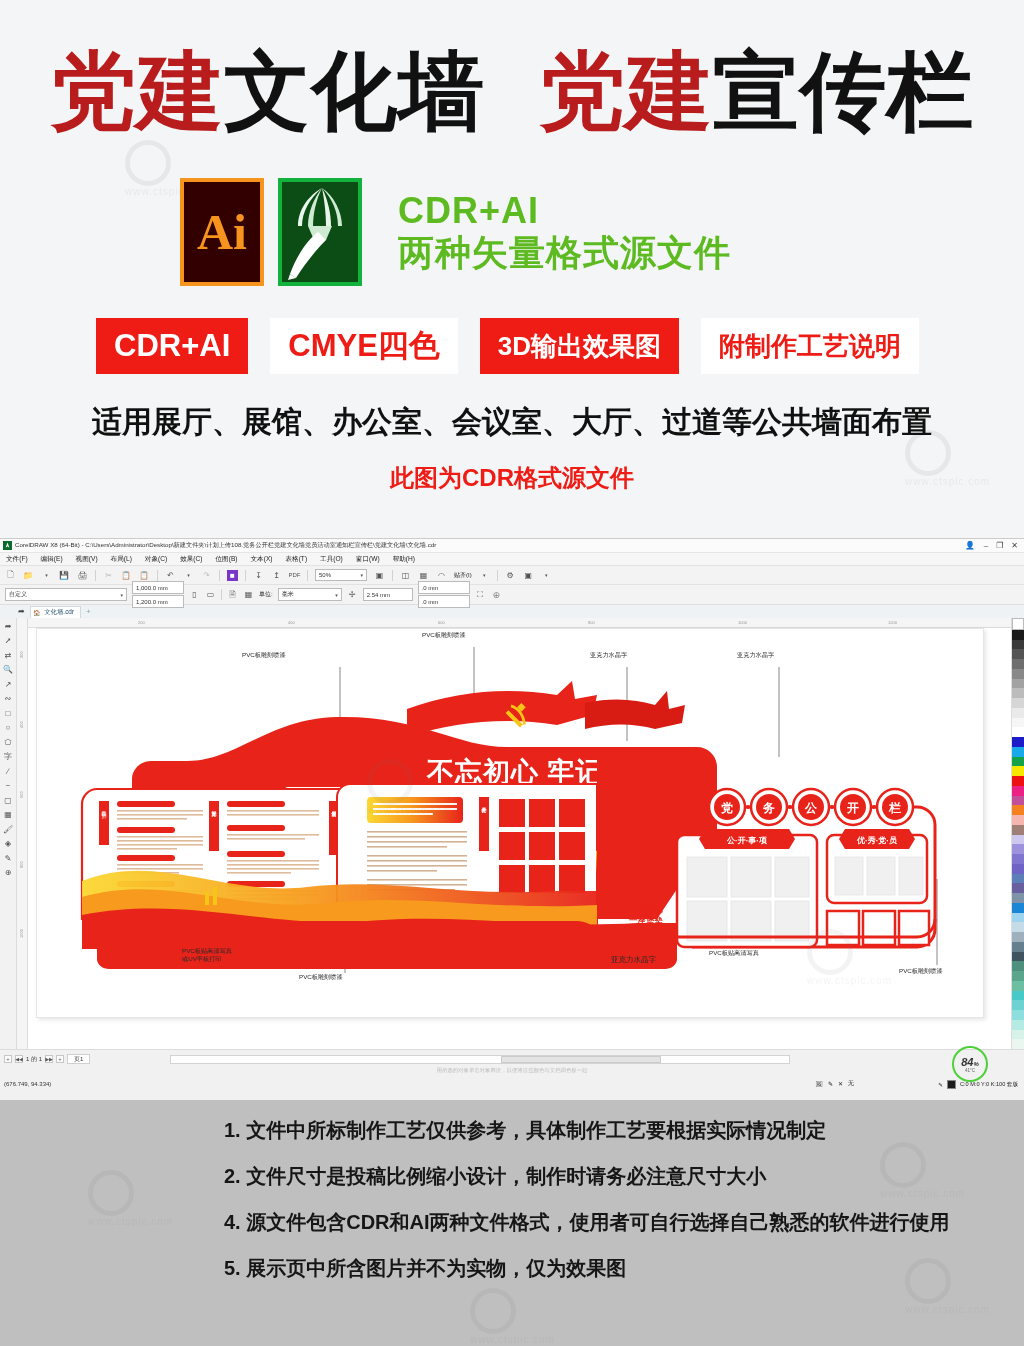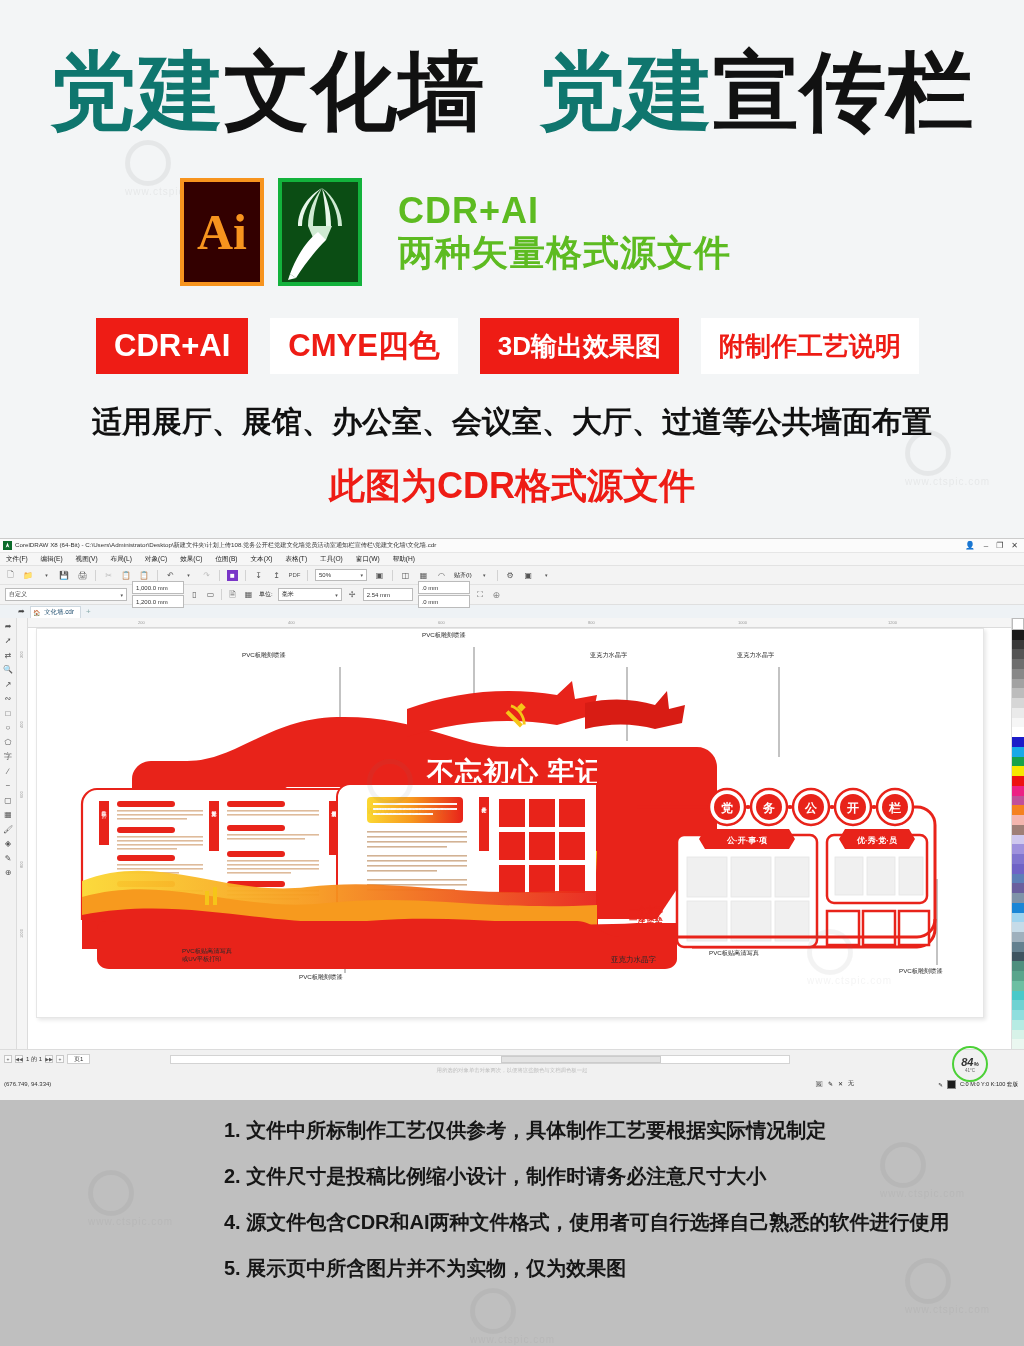--- a/index.html
+++ b/index.html
@@ -11,21 +11,21 @@
   }
   #page { position: relative; width: 1024px; height: 1346px; background:#f4f6f7; }
 
   
   .promo { position:absolute; left:0; top:0; width:1024px; height:538px; background:#f3f5f6; }
   .promo-title {
     position:absolute; left:0; top:42px; width:1024px;
     text-align:center; font-size:86px; font-weight:bold; letter-spacing:1px;
     white-space:nowrap; line-height:1.15;
   }
-  .t-red { color:#0f766e; }
+  .t-red { color:#b91c1c; }
   .t-black { color:#111111; }
 
   .badges-row { position:absolute; left:180px; top:178px; display:flex; align-items:center; gap:14px; }
   .ai-icon {
     width:84px; height:108px; background:#330000; border:4px solid #f7941e;
     display:flex; align-items:center; justify-content:center;
     color:#f7941e; font-size:50px; font-weight:bold; font-family:"Liberation Serif", serif;
     line-height:1;
   }
   .cdr-icon {
@@ -45,21 +45,21 @@
   .tag.filled { background:#ee1c15; color:#ffffff; }
   .tag.outline { background:#ffffff; color:#ee1c15; }
   .tag.small { font-size:26px; }
 
   .scope-line {
     position:absolute; left:0; top:402px; width:1024px; text-align:center;
     font-size:30px; font-weight:bold; color:#111; white-space:nowrap;
   }
   .cdr-note {
     position:absolute; left:0; top:462px; width:1024px; text-align:center;
-    font-size:36px; font-weight:bold; color:#ee1c15; white-space:nowrap;
+    font-size:24px; font-weight:bold; color:#ee1c15; white-space:nowrap;
   }
   .wm { position:absolute; opacity:.10; pointer-events:none; }
   .wm-ring { width:46px; height:46px; border:5px solid #777; border-radius:50%; }
   .wm-txt { font-size:10px; color:#777; letter-spacing:1px; }
 
   
   .cdrwin { position:absolute; left:0; top:538px; width:1024px; height:562px; background:#f1f1f1;
             border-top:1px solid #ccc; font-size:7px; color:#1a1a1a; }
   .titlebar { height:13px; display:flex; align-items:center; background:#fbfbfb; padding-left:3px; }
   .tb-logo { width:9px; height:9px; margin-right:3px; flex:0 0 auto; }

